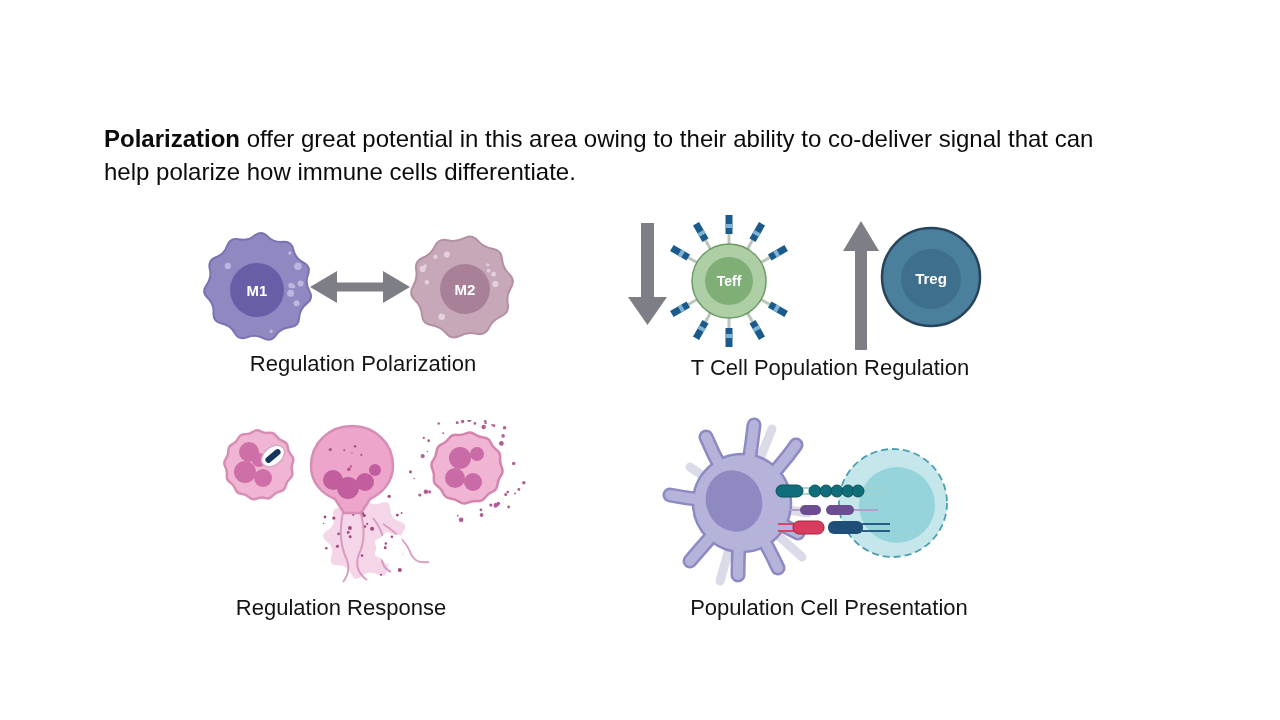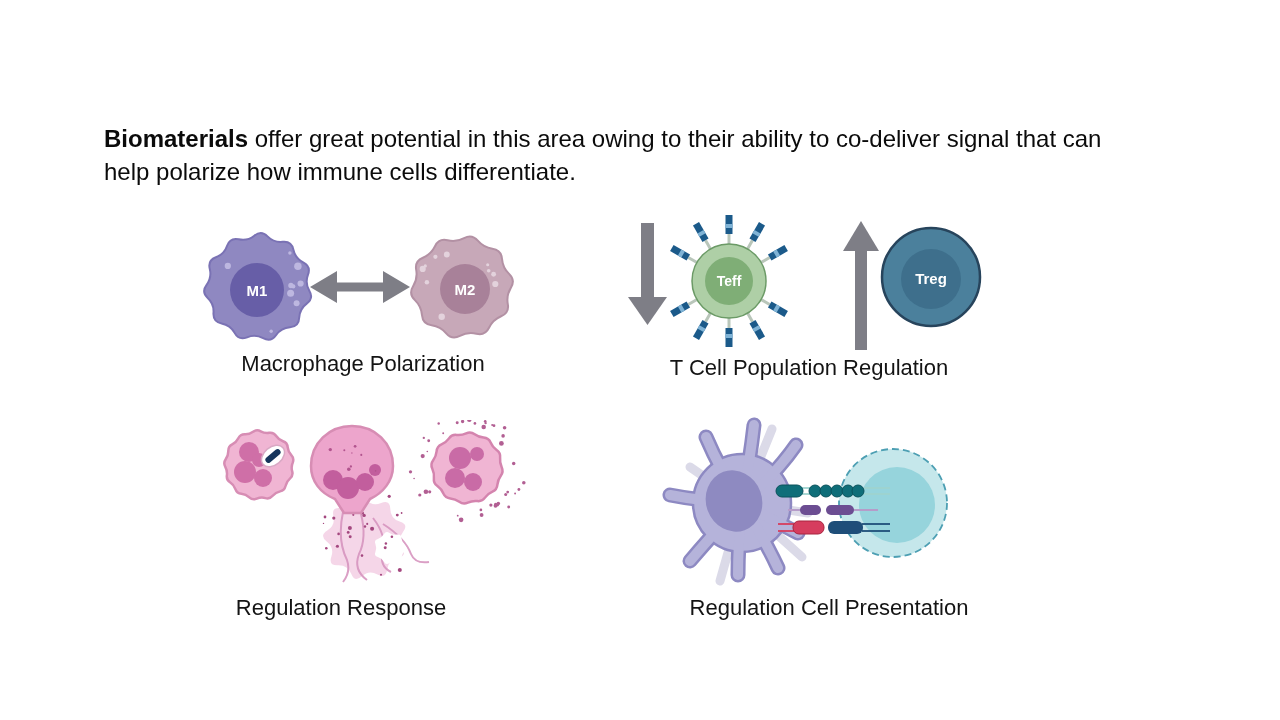--- a/index.html
+++ b/index.html
@@ -18,21 +18,21 @@
     font-size:22px;line-height:26px;white-space:nowrap;
   }
   svg text.cell-label{
     font-family:"Liberation Sans","DejaVu Sans",sans-serif;
     font-weight:bold;fill:#ffffff;text-anchor:middle;
   }
 </style>
 </head>
 <body>
 
-<p class="intro"><strong>Biomaterials</strong><span> offer great potential in this area owing to their ability to co-deliver signal that can help polarize how immune cells differentiate.</span></p>
+<p class="intro"><strong>Polarization</strong><span> offer great potential in this area owing to their ability to co-deliver signal that can help polarize how immune cells differentiate.</span></p>
 
 <svg class="art" style="left:195px;top:225px" width="330" height="125" viewBox="0 0 330 125">
   <g>
     <path stroke="#7a72b4" stroke-width="2" fill="#8f88c1" d="M114.3,65.7 Q118.9,73.3 111.7,78.6 Q104.6,83.9 104.2,92.8 Q103.9,101.7 95.0,102.3 Q86.1,102.9 81.0,110.2 Q75.9,117.5 68.1,113.2 Q60.3,108.9 52.1,112.3 Q43.8,115.7 39.6,107.9 Q35.4,100.0 26.6,98.4 Q17.9,96.8 18.5,87.9 Q19.2,79.0 12.7,73.0 Q6.2,66.9 11.6,59.8 Q16.9,52.7 14.8,44.0 Q12.6,35.4 20.9,32.3 Q29.3,29.2 32.1,20.8 Q35.0,12.4 43.7,14.3 Q52.4,16.2 59.3,10.7 Q66.3,5.1 72.5,11.4 Q78.8,17.7 87.7,16.8 Q96.5,15.9 98.4,24.6 Q100.2,33.3 108.2,37.3 Q116.1,41.3 113.0,49.7 Q109.8,58.0 114.3,65.7 Z"></path>
     <g fill="#bdb7e0">
         <circle cx="32.8" cy="40.9" r="3.13"></circle>
         <circle cx="105.6" cy="58.5" r="3.09"></circle>
         <circle cx="94.9" cy="28.0" r="1.72"></circle>
         <circle cx="98.3" cy="61.4" r="2.08"></circle>
         <circle cx="95.9" cy="60.5" r="2.65"></circle>
@@ -60,21 +60,21 @@
         <circle cx="231.9" cy="57.3" r="2.24"></circle>
         <circle cx="227.7" cy="43.9" r="3.08"></circle>
         <circle cx="230.3" cy="40.9" r="1.62"></circle>
         <circle cx="246.7" cy="91.8" r="3.20"></circle>
         <circle cx="292.7" cy="39.7" r="1.54"></circle>
       </g>
     <circle cx="270" cy="64" r="25" fill="#a88199"></circle>
     <text class="cell-label" x="270" y="70" font-size="15">M2</text>
   </g>
 </svg>
-<div class="caption" style="left:195px;top:351px;width:336px">Macrophage Polarization</div>
+<div class="caption" style="left:195px;top:351px;width:336px">Regulation Polarization</div>
 
 <svg class="art" style="left:615px;top:205px" width="390" height="152" viewBox="0 0 390 152">
   <g fill="#7e7e86">
     <rect x="26" y="18" width="13" height="76"></rect>
     <polygon points="13,92 52,92 32.5,120"></polygon>
   </g>
   <g>
 
     <g>
       <g transform="rotate(0,114,76)">
@@ -135,21 +135,21 @@
   <g fill="#7e7e86">
     <rect x="240" y="44" width="12" height="101"></rect>
     <polygon points="228,46 264,46 246,16"></polygon>
   </g>
   <g>
     <circle cx="316" cy="72" r="49" stroke="#27445c" stroke-width="2.5" fill="#4b809c"></circle>
     <circle cx="316" cy="74" r="30" fill="#3e6f8c"></circle>
     <text class="cell-label" x="316" y="79" font-size="15">Treg</text>
   </g>
 </svg>
-<div class="caption" style="left:615px;top:355px;width:388px">T Cell Population Regulation</div>
+<div class="caption" style="left:636px;top:355px;width:388px">T Cell Population Regulation</div>
 
 <svg class="art" style="left:215px;top:420px" width="320" height="172" viewBox="0 0 320 172">
 
   <g>
     <path stroke="#d78db4" stroke-width="2.5" fill="#f0b5d3" d="M77.2,51.3 Q78.4,55.6 74.9,58.6 Q71.4,61.5 70.5,66.0 Q69.5,70.4 65.1,71.4 Q60.6,72.4 57.7,75.8 Q54.8,79.3 50.4,78.1 Q46.0,76.9 41.8,78.7 Q37.6,80.4 34.3,77.3 Q30.9,74.2 26.4,73.8 Q21.9,73.4 20.4,69.1 Q18.9,64.8 15.0,62.3 Q11.2,59.8 11.9,55.3 Q12.5,50.8 10.3,46.9 Q8.1,42.9 10.7,39.2 Q13.4,35.5 13.3,31.0 Q13.2,26.4 17.2,24.4 Q21.3,22.4 23.3,18.3 Q25.3,14.2 29.9,14.3 Q34.4,14.5 38.1,11.8 Q41.8,9.1 45.7,11.3 Q49.7,13.5 54.2,12.8 Q58.7,12.1 61.2,16.0 Q63.7,19.8 68.0,21.3 Q72.3,22.7 72.7,27.3 Q73.2,31.8 76.3,35.1 Q79.4,38.4 77.7,42.7 Q75.9,46.9 77.2,51.3 Z"></path>
     <g fill="#cf6fa7">
       <circle cx="34" cy="32" r="10"></circle>
       <circle cx="30" cy="52" r="11"></circle>
       <circle cx="48" cy="58" r="9"></circle>
       <circle cx="44" cy="40" r="7"></circle>
@@ -338,13 +338,13 @@
     <g>
       <line x1="128" y1="109" x2="144" y2="109" stroke="#d63d5e" stroke-width="1.8"></line>
       <line x1="128" y1="116" x2="144" y2="116" stroke="#d63d5e" stroke-width="1.8"></line>
       <line x1="212" y1="109" x2="240" y2="109" stroke="#1f4e79" stroke-width="1.8"></line>
       <line x1="212" y1="116" x2="240" y2="116" stroke="#1f4e79" stroke-width="1.8"></line>
       <rect x="143" y="106" width="31" height="13" rx="6" stroke="#a8243f" fill="#d63d5e"></rect>
       <rect x="178" y="106" width="35" height="13" rx="6" fill="#1f4e79"></rect>
     </g>
   </g>
 </svg>
-<div class="caption" style="left:650px;top:595px;width:358px">Regulation Cell Presentation</div>
+<div class="caption" style="left:650px;top:595px;width:358px">Population Cell Presentation</div>
 
 </body></html>

